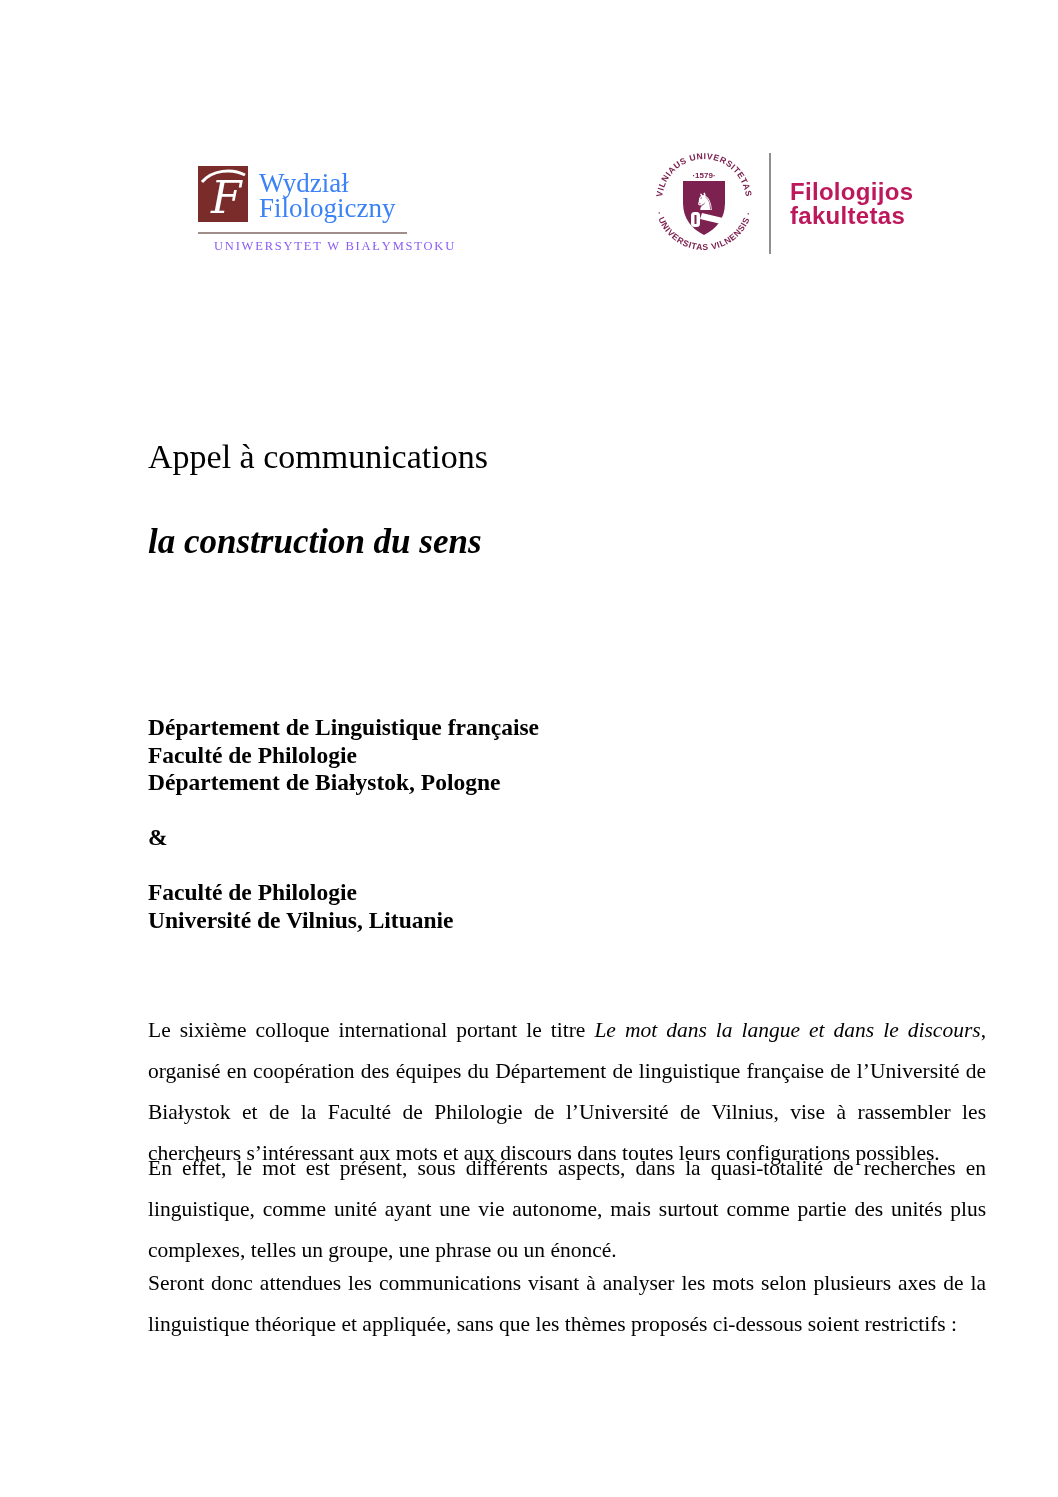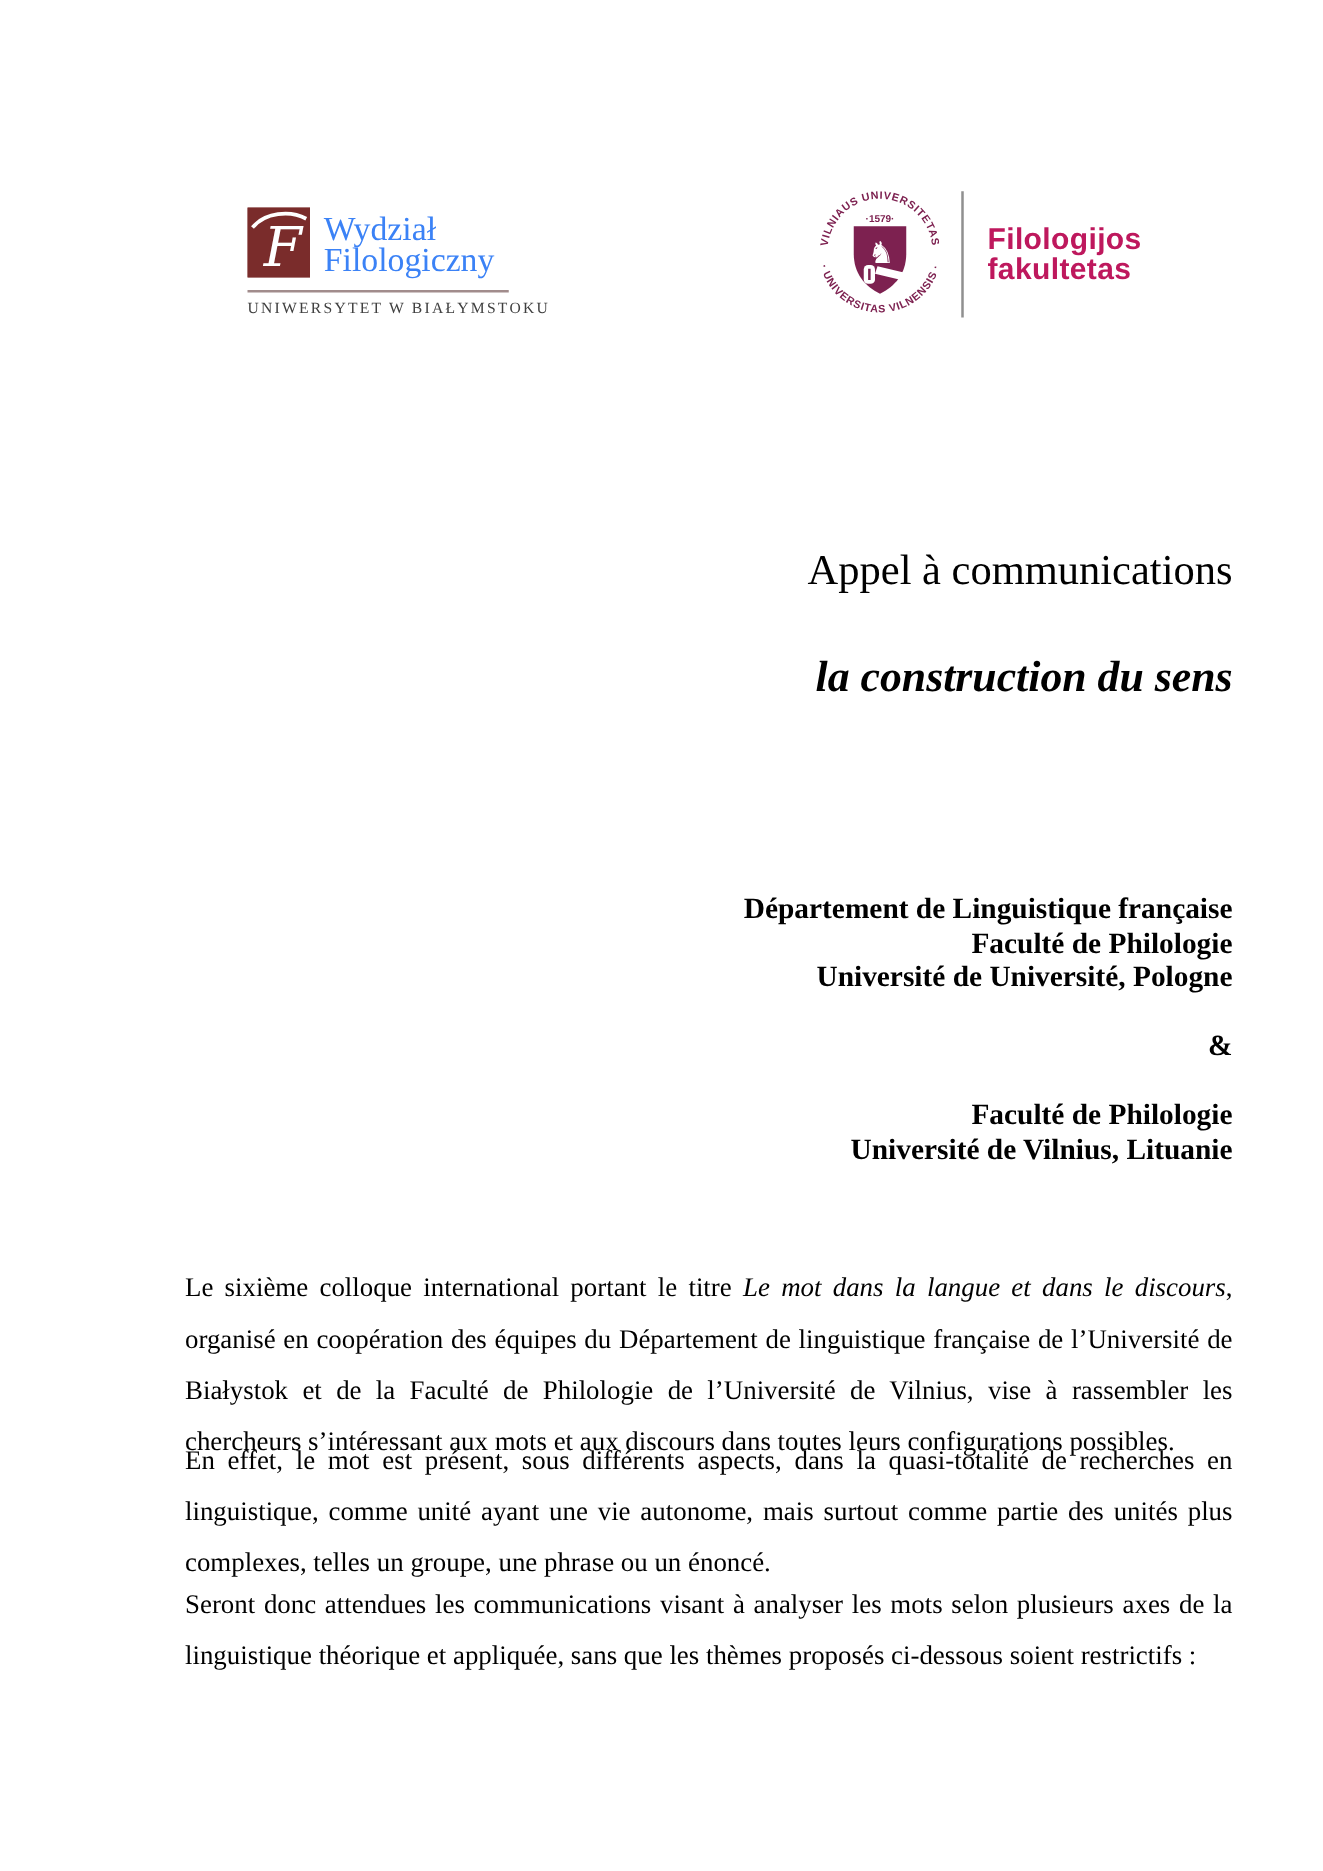--- a/index.html
+++ b/index.html
@@ -11,27 +11,27 @@
     color:#000;
     overflow:hidden;
   }
   
   .bial-logo{position:absolute;left:198px;top:166px;width:230px;}
   .bial-row{display:flex;align-items:flex-start;}
   .bial-square{position:relative;width:50px;height:56px;background:#7a2c2b;flex:0 0 auto;}
   .bial-square svg{position:absolute;left:0;top:0;}
   .bial-name{margin-left:11px;color:#3b82f6;font-size:27px;line-height:25px;padding-top:5px;white-space:nowrap;}
   .bial-rule{margin-top:10px;width:209px;height:2px;background:#a18c8c;}
-  .bial-sub{margin-top:5px;font-size:12.5px;letter-spacing:1.8px;color:#404040;white-space:nowrap;}
+  .bial-sub{margin-top:5px;font-size:12.5px;letter-spacing:1.8px;color:#8b5cf6;white-space:nowrap;margin-left:16px;}
   
   .vil-seal{position:absolute;left:653px;top:150px;}
   .vil-divider{position:absolute;left:769px;top:153px;width:2px;height:101px;background:#909090;}
   .vil-name{position:absolute;left:790px;top:180px;font-family:"Liberation Sans",sans-serif;font-weight:bold;font-size:24px;line-height:24px;color:#be185d;letter-spacing:.3px;white-space:nowrap;}
   
-  .col{position:absolute;left:148px;width:838px;text-align:right;}
+  .col{position:absolute;left:148px;width:838px;text-align:left;}
   .h-call{top:437px;font-size:34px;line-height:40px;}
   .h-title{top:520px;font-size:35px;line-height:43px;font-weight:bold;font-style:italic;}
   .h-date{top:630px;font-size:31px;line-height:36px;font-weight:bold;}
   .org{top:714px;font-size:23.5px;line-height:27.5px;font-weight:bold;}
   .org .amp{margin-top:27.5px;}
   .org .block2{margin-top:27.5px;}
   
   .para{position:absolute;left:148px;width:838px;text-align:justify;font-size:21.5px;line-height:41px;}
   .p1{top:1010px;}
   .p2{top:1148px;}
@@ -90,21 +90,21 @@
   <div class="col h-call">Appel à communications</div>
 
   <div class="col h-title">
     <div>la construction du sens</div>
   </div>
 
 
   <div class="col org">
     <div>Département de Linguistique française</div>
     <div>Faculté de Philologie</div>
-    <div>Université de Université, Pologne</div>
+    <div>Département de Białystok, Pologne</div>
     <div class="amp">&amp;</div>
     <div class="block2">Faculté de Philologie</div>
     <div>Université de Vilnius, Lituanie</div>
   </div>
 
   <div class="para p1"><span>Le sixième colloque international portant le titre </span><span class="it">Le mot dans la langue et dans le discours</span><span>, organisé en coopération des équipes du Département de linguistique française de l’Université de Białystok et de la Faculté de Philologie de l’Université de Vilnius, vise à rassembler les chercheurs s’intéressant aux mots et aux discours dans toutes leurs configurations possibles.</span></div>
 
   <div class="para p2">En effet, le mot est présent, sous différents aspects, dans la quasi-totalité de recherches en linguistique, comme unité ayant une vie autonome, mais surtout comme partie des unités plus complexes, telles un groupe, une phrase ou un énoncé.</div>
 
   <div class="para p3">Seront donc attendues les communications visant à analyser les mots selon plusieurs axes de la linguistique théorique et appliquée, sans que les thèmes proposés ci-dessous soient restrictifs :</div>

